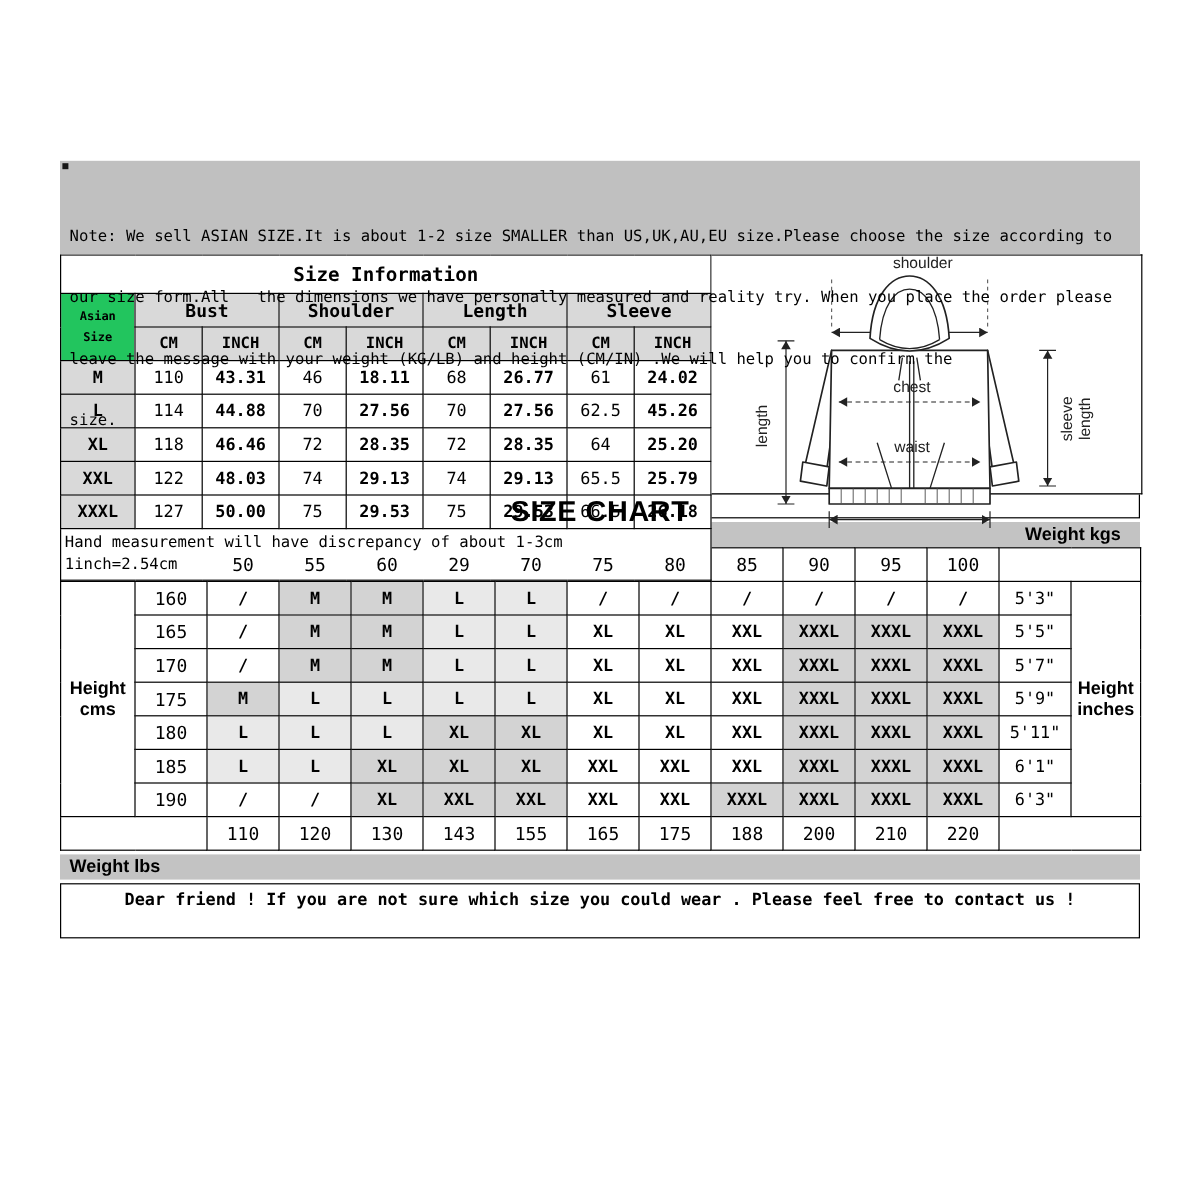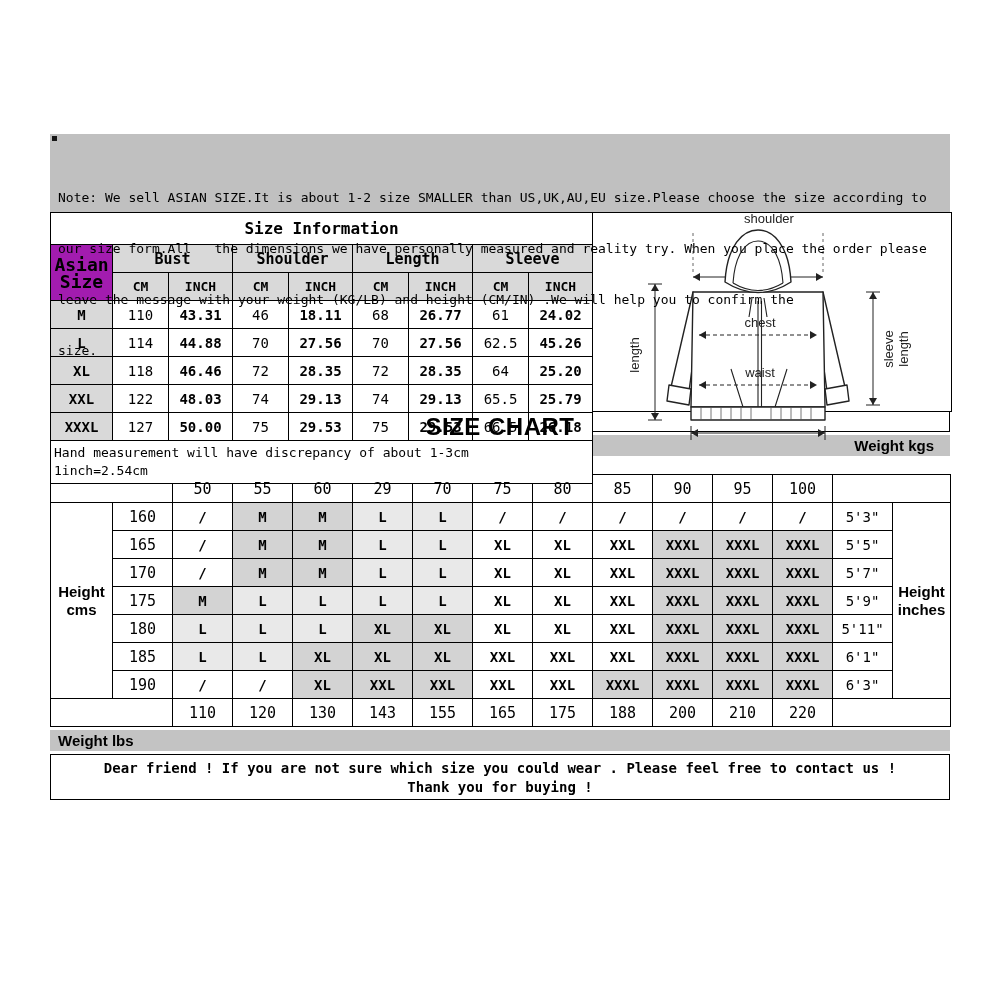--- a/index.html
+++ b/index.html
@@ -14,39 +14,39 @@
   table { border-collapse: collapse; table-layout: fixed; background: #fff; }
   td { border: 1px solid #000; text-align: center; vertical-align: middle; padding: 0; overflow: hidden; }
 
   .mid { display: flex; height: 200px; }
   .si { width: 540px; flex: 0 0 540px; height: 272px; font-size: 14px; }
   .si .si-title { height: 32px; font-size: 16px; font-weight: bold; }
   .si tr.hdr { height: 28px; }
   .si tr.data { height: 28px; }
   .si .grp { background: var(--header-bg, #d9d9d9); font-weight: bold; font-size: 15px; }
   .si .unit { background: var(--header-bg, #d9d9d9); font-weight: bold; font-size: 13px; }
-  .si .corner { font-weight: bold; font-size: 18px; line-height: 17px; background: #a21caf; }
+  .si .corner { font-weight: bold; font-size: 10px; line-height: 17px; background: #22c55e; }
   .si .szl { background: var(--header-bg, #d9d9d9); font-weight: bold; }
   .si .cm { font-weight: normal; }
   .si .in { font-weight: bold; }
   .si .foot { text-align: left; vertical-align: top; padding: 3px 3px; font-size: 13px; line-height: 18px; font-weight: normal; }
 
   .diagram { flex: 1; border: 1px solid #000; border-left: none; background: #fff;
              display: flex; align-items: center; justify-content: center; }
   .diagram svg text { font-family: "Liberation Sans", sans-serif; font-size: 13px; fill: #222; }
 
   .chart-title { border: 1px solid #000; margin-top: -1px; height: 21px; line-height: 29px; text-align: center;
                  font-family: "Liberation Sans", sans-serif; font-weight: bold; font-size: 24px; letter-spacing: .5px; }
 
   .bar { background: var(--bar-bg, #c3c3c3); height: 21px; line-height: 21px;
          font-family: "Liberation Sans", sans-serif; font-weight: bold; font-size: 15px; }
   .bar-kg { margin-top: 3px; text-align: right; padding-right: 16px; }
   .bar-lb { margin-top: 3px; text-align: left; padding-left: 8px; }
 
-  .bt { width: 900px; margin-top: 18px; font-size: 14px; }
+  .bt { width: 900px; margin-top: 0; font-size: 14px; }
   .bt tr { height: 28px; }
   .bt .wnum, .bt .hnum { font-size: 15px; }
   .bt .inum { font-size: 14px; }
   .bt .sz { font-weight: bold; }
   .bt .lbl { font-family: "Liberation Sans", sans-serif; font-weight: bold; font-size: 15px; line-height: 18px; background: #fff; }
   .bt .blank { background: #fff; }
 
   .footer { border: 1px solid #000; margin-top: 3px; height: 46px; padding-top: 4px; text-align: center;
             font-weight: bold; font-size: 14px; line-height: 19px; }
 </style>
@@ -395,16 +395,15 @@
     </tr>
   </tbody>
     </table>
 
   <div class="bar bar-lb">
     <span>Weight lbs</span>
   </div>
 
   <div class="footer">
     <div>Dear friend ! If you are not sure which size you could wear . Please feel free to contact us !</div>
-    <div>Thank you for buying !</div>
   </div>
 
 </div>
 
 </body></html>

